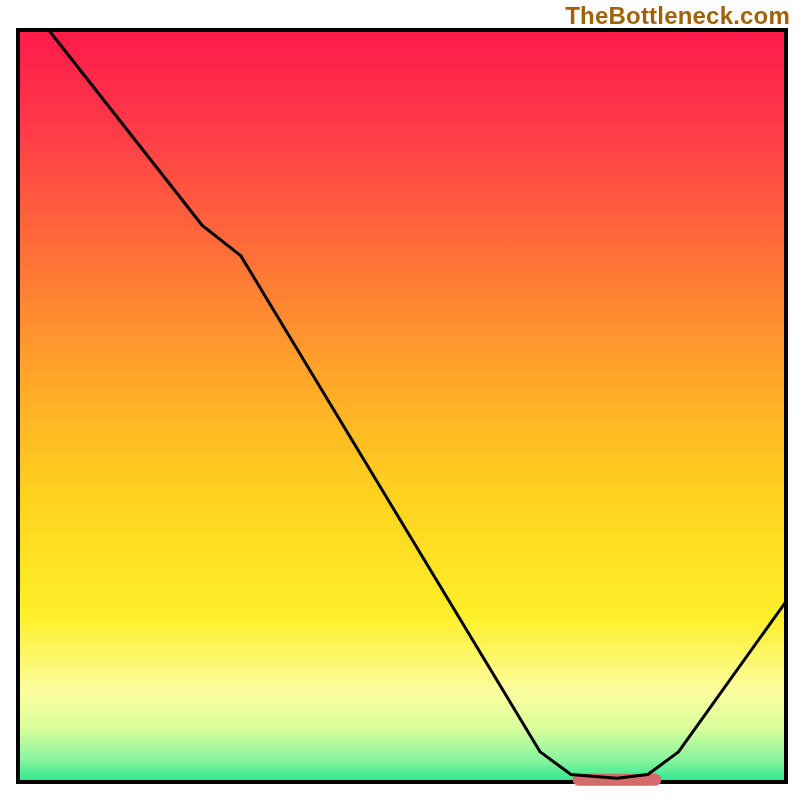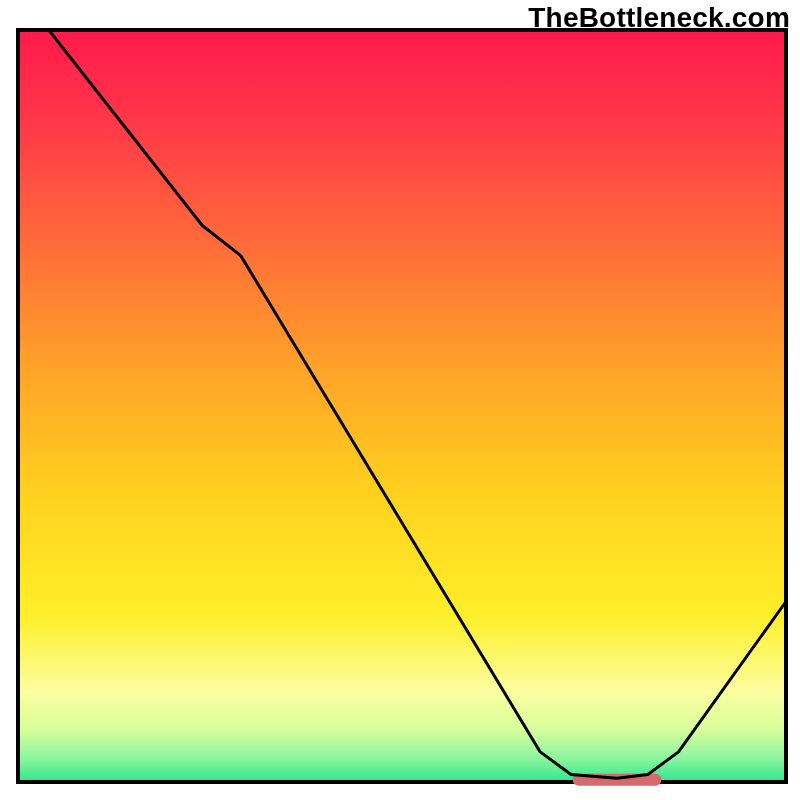--- a/index.html
+++ b/index.html
@@ -12,23 +12,23 @@
   }
   .container {
     position: relative;
     width: 800px;
     height: 800px;
   }
   .watermark {
     position: absolute;
     top: 2px;
     right: 10px;
-    font-size: 28px;
+    font-size: 24px;
     font-weight: 600;
-    color: #000000;
+    color: #a16207;
     letter-spacing: 0.2px;
   }
   svg.chart {
     position: absolute;
     top: 0;
     left: 0;
   }
 </style>
 </head>
 <body>

